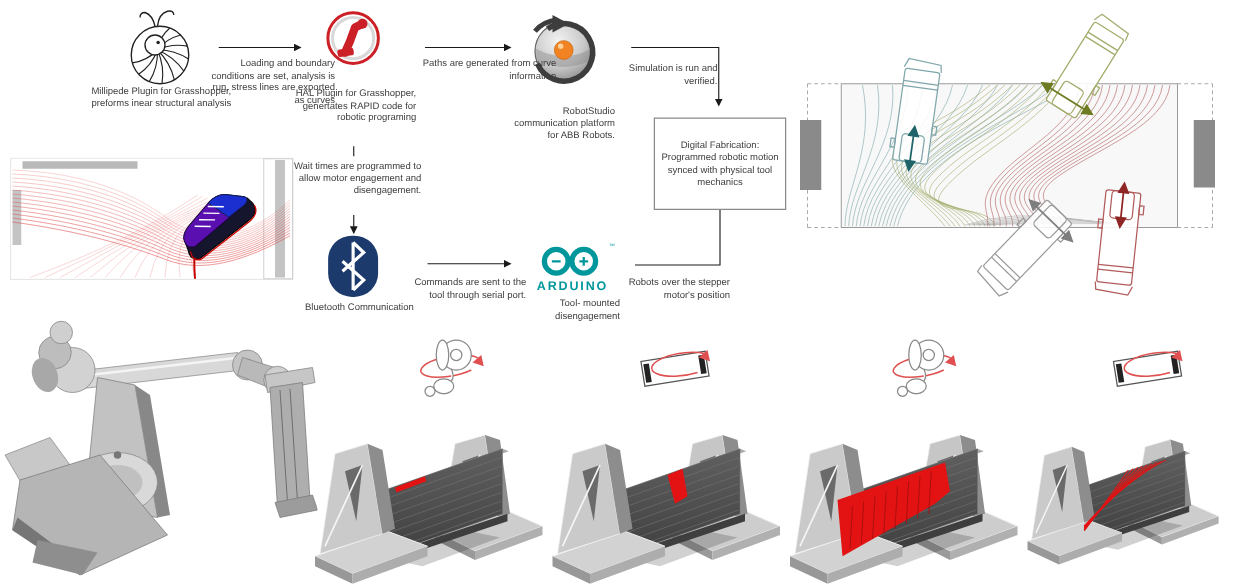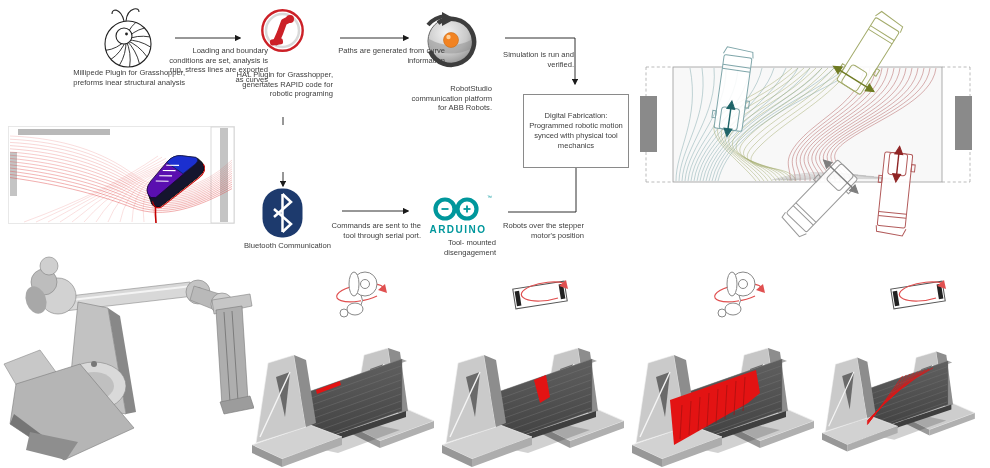--- a/index.html
+++ b/index.html
@@ -90,20 +90,21 @@
     <polygon points="20,1 33,8 20,15" fill="#3d3d3d"></polygon>
     <circle cx="29" cy="29" r="7.5" style="fill:var(--robotstudio-orange)" stroke="#c96a10" stroke-width="0.6"></circle>
     <circle cx="26.5" cy="26" r="2.2" fill="#ffd9a8" opacity="0.9"></circle>
   </svg>
   <div class="lbl" style="left:410px;top:84px;width:82px">RobotStudio communication platform for ABB Robots.</div>
 
   <div class="lbl" style="left:494px;top:50px;width:80px">Simulation is run and verified.</div>
 
   <div id="fabbox">Digital Fabrication: Programmed robotic motion synced with physical tool mechanics</div>
 
+  <div class="lbl" style="left:230px;top:128px;width:107px">Wait times are programmed to allow motor engagement and disengagement.</div>
 
   <svg class="abs" style="left:262px;top:188px;z-index:2" width="41" height="50" viewBox="0 0 41 50">
     <rect x="0.5" y="0.5" width="40" height="49" rx="19" style="fill:var(--bluetooth-navy)"></rect>
     <g stroke="#fff" stroke-width="2.5" fill="none" stroke-linejoin="miter">
       <path d="M20.5,6 V44"></path>
       <path d="M20.5,6 L29,14 L12,29"></path>
       <path d="M20.5,44 L29,36 L12,21"></path>
     </g>
   </svg>
   <div class="lbl" style="left:211px;top:241px;width:120px">Bluetooth Communication</div>

